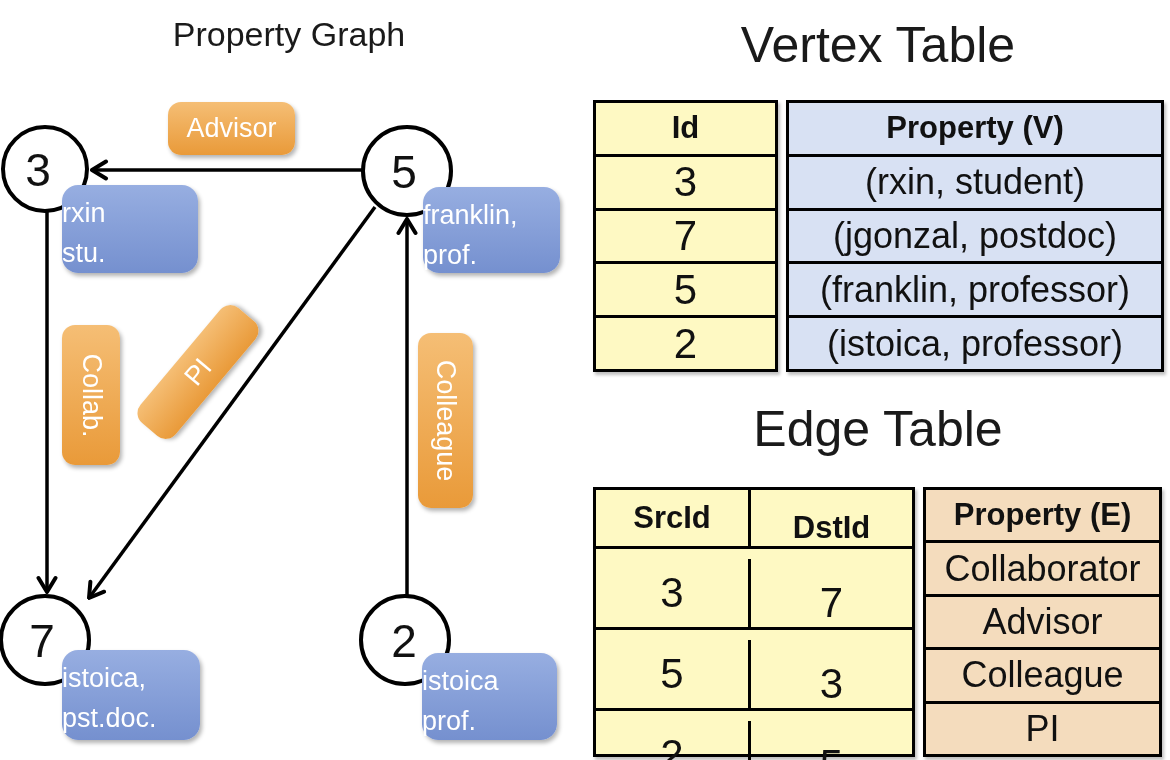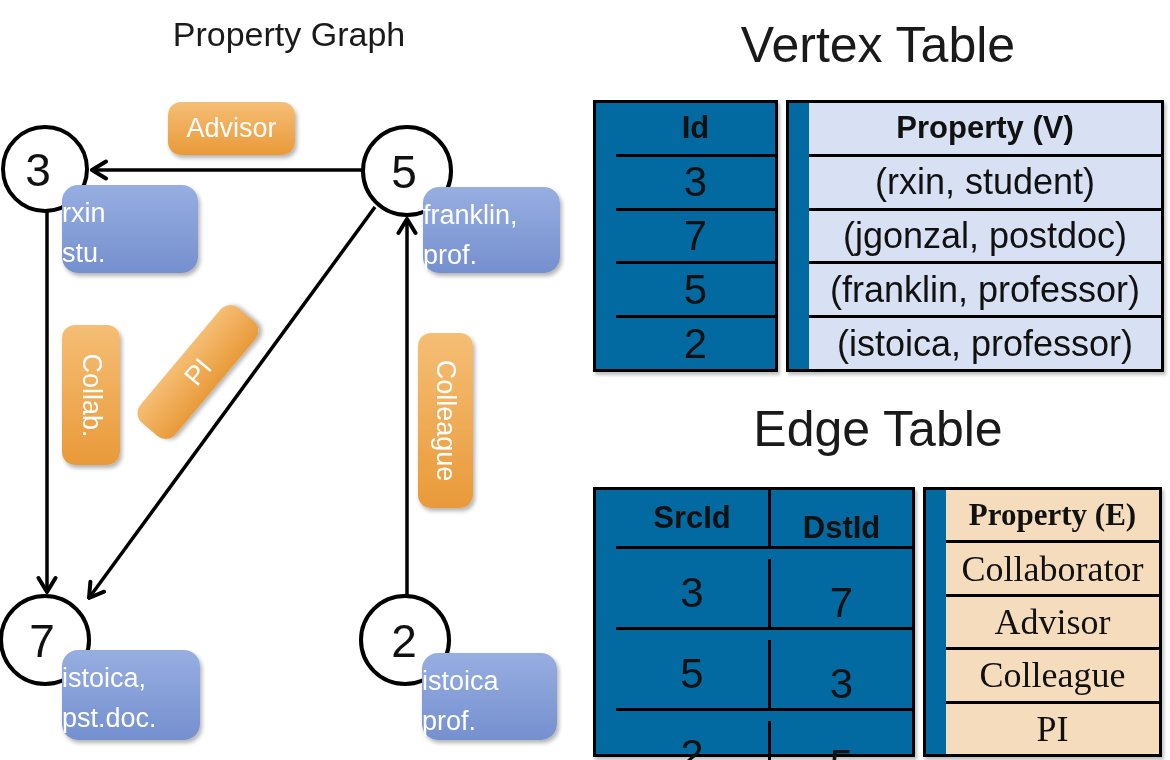--- a/index.html
+++ b/index.html
@@ -24,35 +24,35 @@
   .pi-pill{transform:rotate(-50deg);}
   .bbox{
     position:absolute;
     background:linear-gradient(180deg,var(--blue-top) 0%,var(--blue-bottom) 100%);
     border-radius:16px;box-shadow:2px 3px 4px rgba(0,0,0,.30);
     color:#fff;font-size:27px;line-height:40px;padding:8px 6px 0 0;
     box-sizing:border-box;
   }
   
   .tbl{
-    position:absolute;border:3px solid #000;background:#0369a1;
+    position:absolute;border:3px solid #000;background:#fef9c3;
     box-shadow:2px 3px 3px rgba(0,0,0,.25);
-    display:flex;flex-direction:column;box-sizing:border-box;padding-left:20px;
+    display:flex;flex-direction:column;box-sizing:border-box;
   }
   .tbl .row{
     flex:1;border-bottom:3px solid #000;
     display:flex;align-items:center;justify-content:center;
   }
   .tbl .row:last-child{border-bottom:none;}
   .row2{padding:0;justify-content:stretch;}
   .row2 .cell{display:flex;align-items:center;justify-content:center;height:100%;box-sizing:border-box;}
   .cell-src{width:155px;border-right:3px solid #000;}
   .cell-dst{flex:1;margin-top:20px;}
   .fill-blue{background:var(--vertex-fill);text-align:right;}
-  .fill-tan{background:var(--edge-fill);font-family:Liberation Serif, serif;}
+  .fill-tan{background:var(--edge-fill);}
   .hdr{font-weight:bold;font-size:31px;}
   .num{font-size:42px;font-weight:300;}
   .ptext{font-size:36px;}
   svg text{font-family:"Liberation Sans",sans-serif;font-weight:300;}
 </style>
 </head>
 <body>
 
 <div class="abs big-title" style="left:64px;top:16px;width:450px;">Property Graph</div>
 

